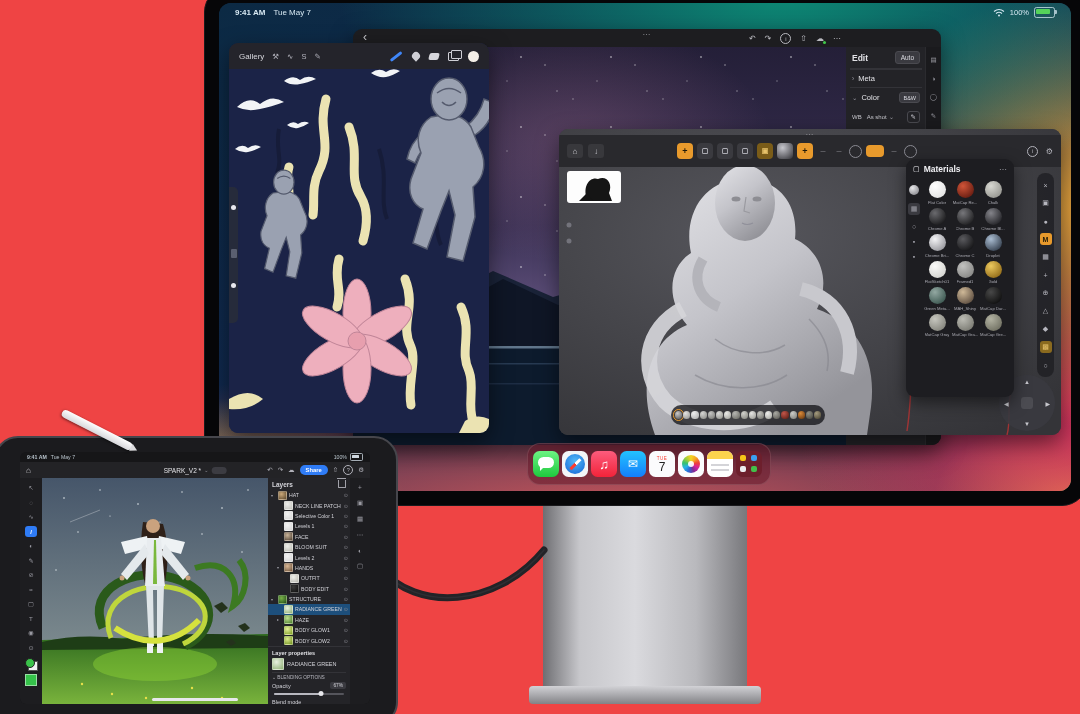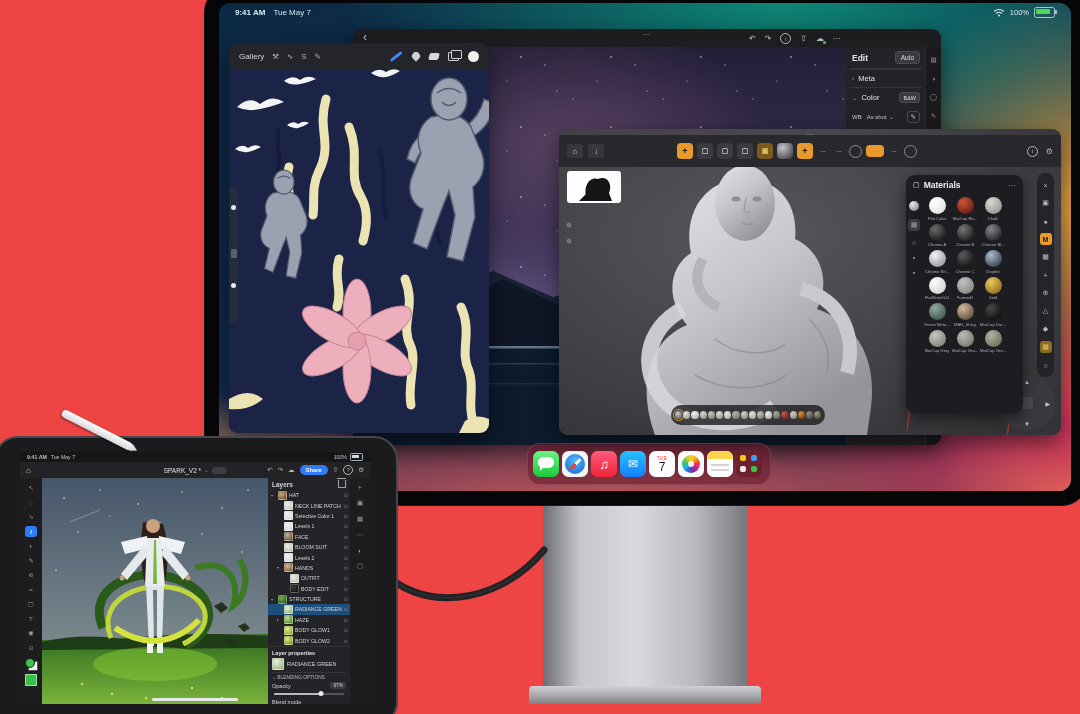--- a/index.html
+++ b/index.html
@@ -91,21 +91,21 @@
   .bsph{width:7.2px;height:7.2px;border-radius:50%;}
   .bsph.sel{outline:1.5px solid #e89a2c;outline-offset:1px;}
   .sc-nav{position:absolute;left:440px;top:246px;width:56px;height:56px;border-radius:50%;background:rgba(58,58,64,.92);z-index:3;color:#c6c6cc;}
   .sc-nav span{position:absolute;font-size:6px;}
   .sc-nav .c{left:50%;top:50%;transform:translate(-50%,-50%);width:12px;height:12px;background:#4c4c52;border-radius:3px;}
   .sc-rail{position:absolute;left:478px;top:44px;width:17px;background:rgba(28,28,32,.72);border-radius:8px;display:flex;flex-direction:column;align-items:center;gap:6px;padding:6px 0;z-index:4;}
   .scr{width:12px;height:12px;border-radius:3px;display:flex;align-items:center;justify-content:center;color:#b6b6be;font-size:7px;}
   .scr.hl{background:#e89a2c;color:#201a08;font-weight:bold;}
   .scr.amber{background:#8a6a1f;color:#e8c36a;}
 
-  .mats{position:absolute;left:347px;top:30px;width:117px;height:238px;background:#1d1d21;border-radius:9px;z-index:5;box-shadow:0 6px 16px rgba(0,0,0,.5);overflow:hidden;margin-top:16px;}
+  .mats{position:absolute;left:347px;top:30px;width:108px;height:238px;background:#1d1d21;border-radius:9px;z-index:5;box-shadow:0 6px 16px rgba(0,0,0,.5);overflow:hidden;}
   .mats-head{display:flex;align-items:center;gap:4px;padding:5px 7px;color:#f0f0f4;}
   .mats-title{font-size:8.5px;font-weight:bold;}
   .mats-more{margin-left:auto;color:#9a9aa2;font-size:8px;}
   .m-rail{position:absolute;left:0;top:22px;bottom:0;width:16px;display:flex;flex-direction:column;align-items:center;gap:8px;padding-top:4px;color:#9a9aa2;font-size:7px;}
   .m-railsphere{width:10px;height:10px;border-radius:50%;background:radial-gradient(circle at 35% 30%,#e8e8ea,#77777d);}
   .m-railsel{background:#3a3a40;border-radius:3px;width:12px;height:12px;display:flex;align-items:center;justify-content:center;}
   .m-grid{position:absolute;left:17px;top:22px;right:2px;bottom:0;display:flex;flex-wrap:wrap;align-content:flex-start;}
   .m-cell{width:28px;display:flex;flex-direction:column;align-items:center;margin-bottom:3px;}
   .m-sphere{width:17px;height:17px;border-radius:50%;}
   .m-label{font-size:4.2px;color:#a8a8b0;margin-top:1.5px;white-space:nowrap;max-width:26px;overflow:hidden;}

